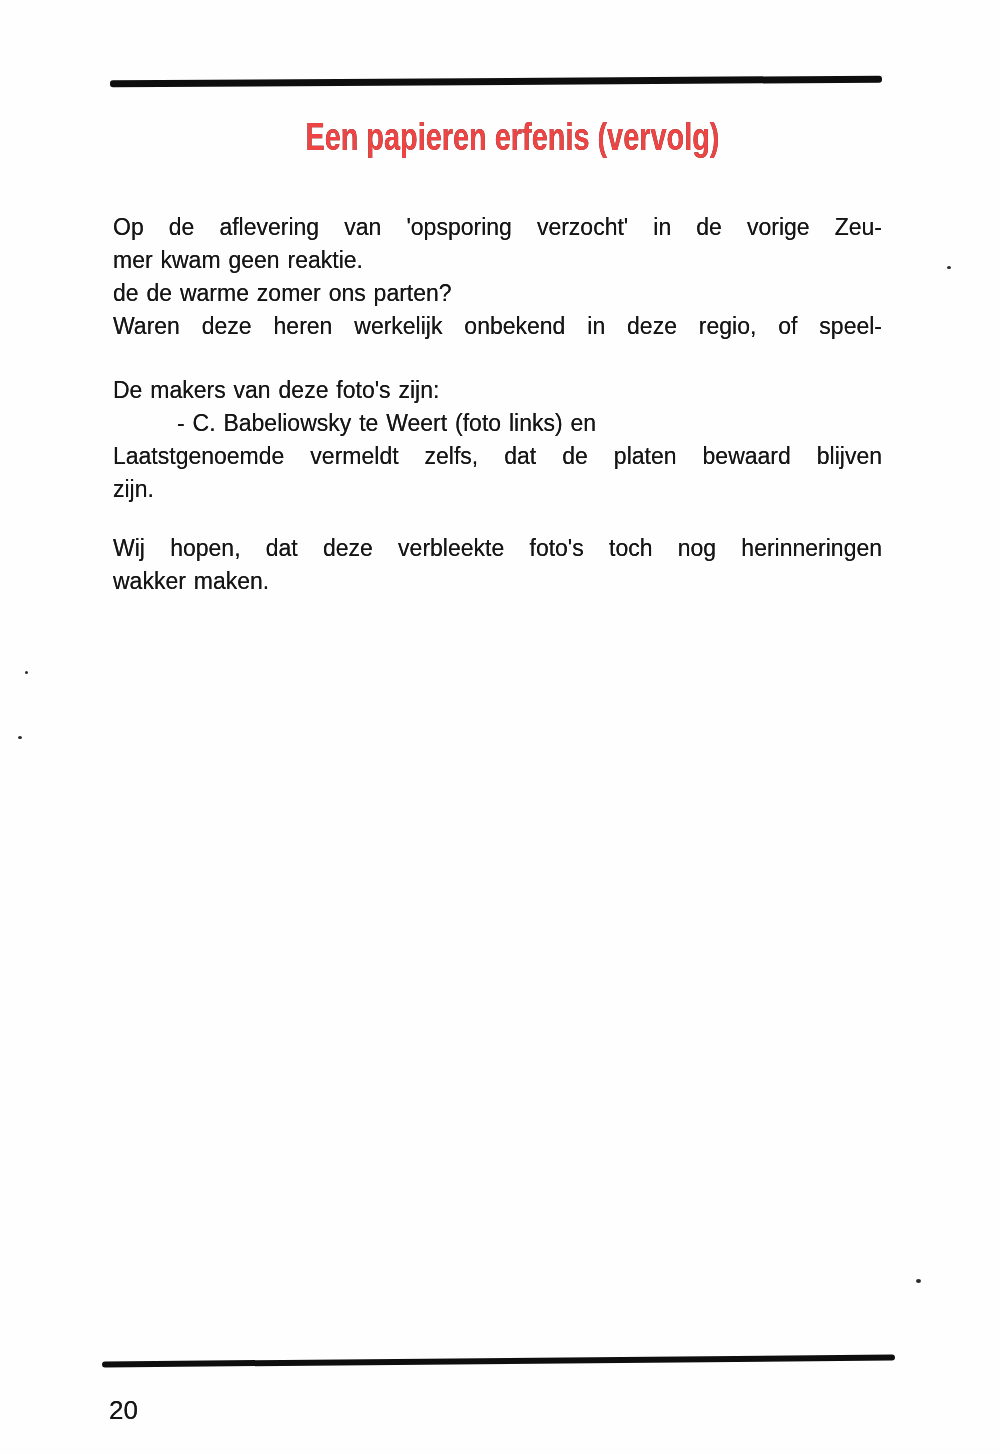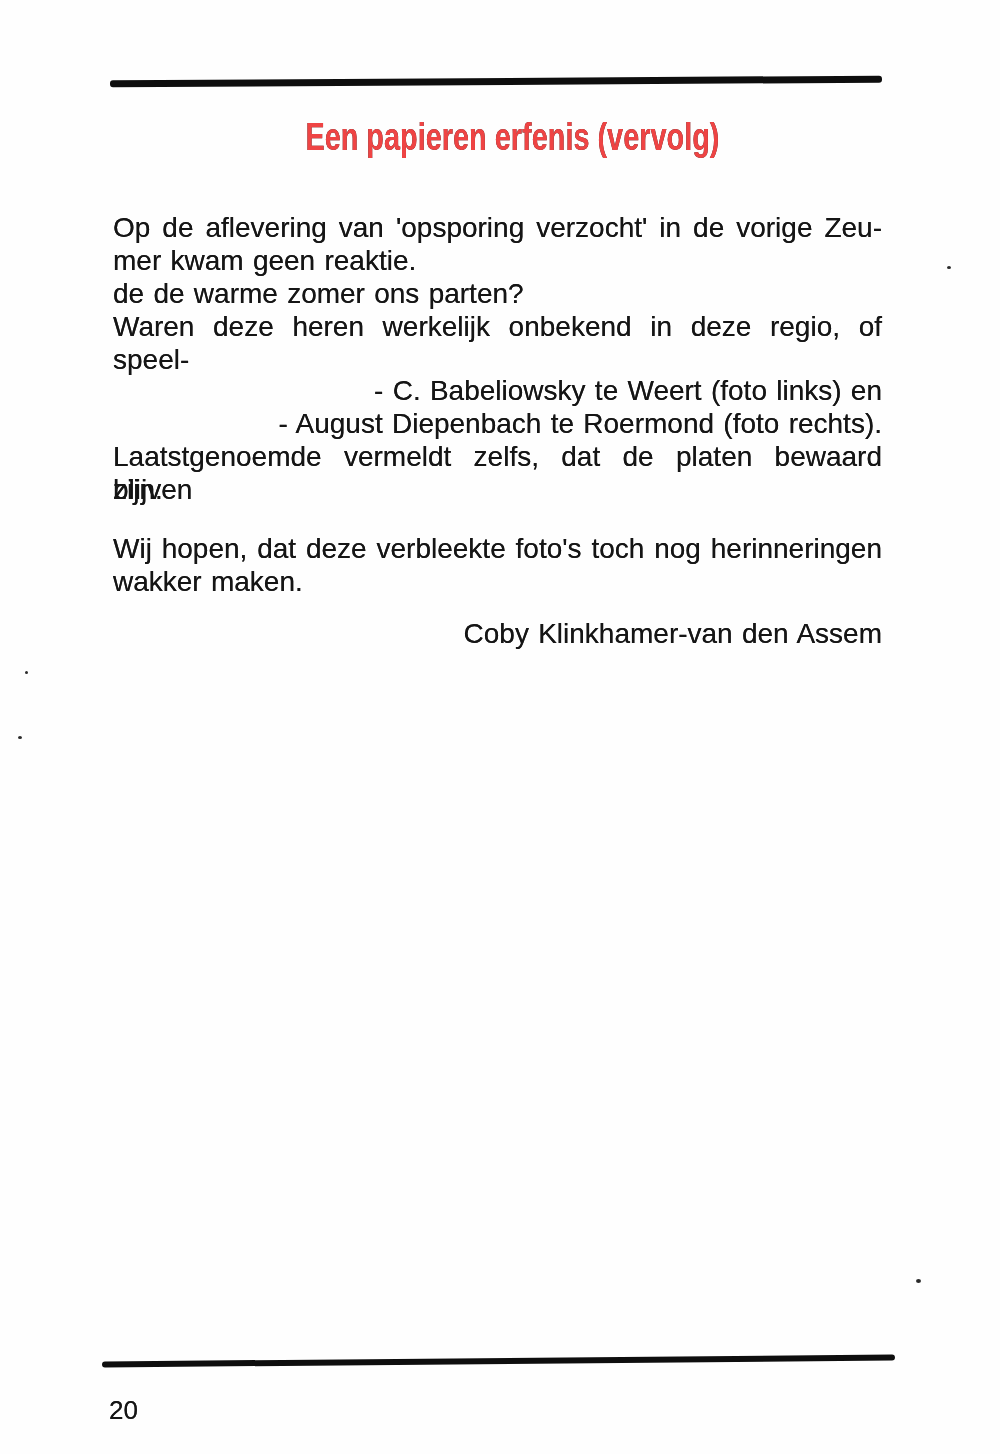--- a/index.html
+++ b/index.html
@@ -52,38 +52,38 @@
     display: inline-block;
     transform: scaleX(0.76);
     transform-origin: center;
     white-space: nowrap;
   }
   .body-text {
     position: absolute;
     left: 113px;
     top: 211px;
     width: 769px;
-    font-size: 28px;
+    font-size: 23px;
     line-height: 33px;
     word-spacing: 1.5px;
     text-shadow: 0 0 0.6px rgba(0,0,0,0.8);
   }
   .para { margin: 0; }
   .para.p2 { margin-top: 31px; }
   .para.p3 { margin-top: 26px; }
   .line {
     height: 33px;
     white-space: nowrap;
   }
   .line.j {
     white-space: normal;
     text-align: justify;
     text-align-last: justify;
   }
-  .line.indent { padding-left: 64px; text-align: right; }
+  .line.indent { padding-left: 64px; }
   .signature {
     margin-top: 19px;
     height: 33px;
     text-align: right;
   }
   .page-number {
     position: absolute;
     left: 109px;
     top: 1394px;
     font-size: 26px;
@@ -112,32 +112,31 @@
   <div class="body-text">
 
     <div class="para p1">
       <div class="line j">Op de aflevering van 'opsporing verzocht' in de vorige Zeu-</div>
       <div class="line">mer kwam geen reaktie.</div>
       <div class="line">de de warme zomer ons parten?</div>
       <div class="line j">Waren deze heren werkelijk onbekend in deze regio, of speel-</div>
     </div>
 
     <div class="para p2">
+      <div class="line">De makers van deze foto's zijn:</div>
       <div class="line indent">- C. Babeliowsky te Weert (foto links) en</div>
-      <div class="line indent">- August Diepenbach te Roermond (foto rechts).</div>
       <div class="line j">Laatstgenoemde vermeldt zelfs, dat de platen bewaard blijven</div>
       <div class="line">zijn.</div>
     </div>
 
     <div class="para p3">
       <div class="line j">Wij hopen, dat deze verbleekte foto's toch nog herinneringen</div>
       <div class="line">wakker maken.</div>
     </div>
 
-    <div class="signature">Coby Klinkhamer-van den Assem</div>
 
   </div>
 
   <div class="rule rule-bottom"></div>
 
   <div class="page-number">20</div>
 
   <div class="speck speck-1"></div>
   <div class="speck speck-2"></div>
   <div class="speck speck-3"></div>

